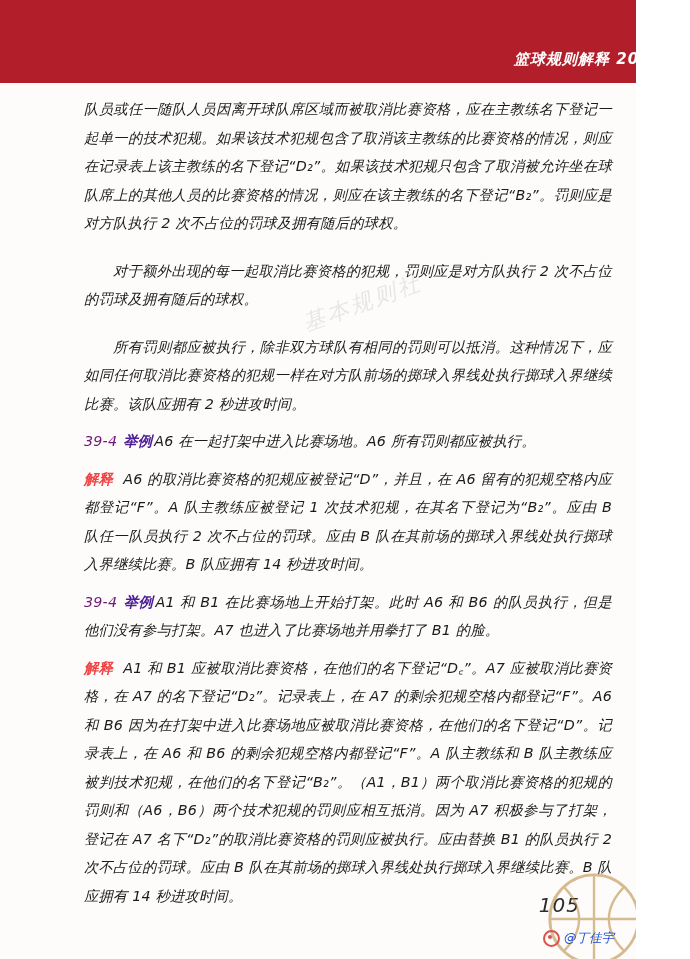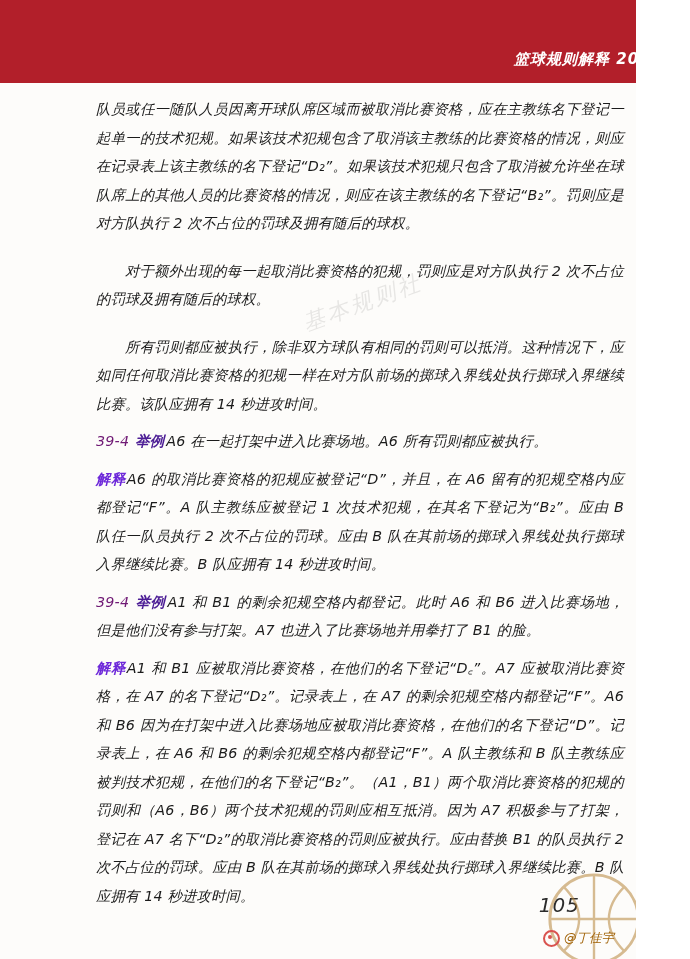--- a/index.html
+++ b/index.html
@@ -38,21 +38,21 @@
     color: #ffffff;
     font-size: 15px;
     font-weight: bold;
     letter-spacing: 1px;
     font-family: "DejaVu Sans", "Liberation Sans", sans-serif;
   }
   
   .content {
     position: absolute;
     top: 95px;
-    left: 96px;
+    left: 84px;
     width: 528px;
   }
   p.para {
     margin: 0 0 9px 0;
     font-size: 14.3px;
     line-height: 28.5px;
     color: #1b1b1b;
     text-align: justify;
     text-justify: inter-ideograph;
     letter-spacing: 0.2px;
@@ -74,23 +74,23 @@
     color: #701a75;
     font-weight: normal;
     margin-right: 6px;
   }
   .lbl-word {
     color: #4c1d95;
     font-weight: bold;
     margin-right: 2px;
   }
   .lbl-explain {
-    color: #6d28d9;
+    color: #ef4444;
     font-weight: bold;
-    margin-right: 1px;
+    margin-right: 10px;
   }
   
   .watermark {
     position: absolute;
     top: 288px;
     left: 300px;
     font-size: 22px;
     color: rgba(120, 120, 120, 0.16);
     transform: rotate(-20deg);
     letter-spacing: 3px;
@@ -115,21 +115,21 @@
     width: 96px;
     height: 96px;
     opacity: 0.55;
   }
   
   .credit {
     position: absolute;
     right: 22px;
     bottom: 12px;
     font-size: 12.5px;
-    color: #a16207;
+    color: #1d4ed8;
     display: flex;
     align-items: center;
     gap: 4px;
   }
   .weibo-eye {
     display: inline-block;
     width: 13px;
     height: 13px;
     border-radius: 50%;
     border: 2px solid #d9534f;
@@ -154,32 +154,32 @@
   <div class="header-band">
     <div class="header-title">篮球规则解释 2024</div>
   </div>
 
   <div class="watermark">基本规则社</div>
 
   <div class="content">
 
     <p class="para">队员或任一随队人员因离开球队席区域而被取消比赛资格，应在主教练名下登记一起单一的技术犯规。如果该技术犯规包含了取消该主教练的比赛资格的情况，则应在记录表上该主教练的名下登记“D₂”。如果该技术犯规只包含了取消被允许坐在球队席上的其他人员的比赛资格的情况，则应在该主教练的名下登记“B₂”。罚则应是对方队执行 2 次不占位的罚球及拥有随后的球权。</p>
     <p class="para indent">对于额外出现的每一起取消比赛资格的犯规，罚则应是对方队执行 2 次不占位的罚球及拥有随后的球权。</p>
-    <p class="para indent">所有罚则都应被执行，除非双方球队有相同的罚则可以抵消。这种情况下，应如同任何取消比赛资格的犯规一样在对方队前场的掷球入界线处执行掷球入界继续比赛。该队应拥有 14 秒进攻时间。</p>
+    <p class="para indent">所有罚则都应被执行，除非双方球队有相同的罚则可以抵消。这种情况下，应如同任何取消比赛资格的犯规一样在对方队前场的掷球入界线处执行掷球入界继续比赛。该队应拥有 2 秒进攻时间。</p>
 
     <div class="example-block">
       <span class="lbl-num">39-4</span><span class="lbl-word">举例</span><span>A6 在一起打架中进入比赛场地。A6 所有罚则都应被执行。</span>
     </div>
 
     <div class="example-block">
       <span class="lbl-explain">解释</span><span>A6 的取消比赛资格的犯规应被登记“D”，并且，在 A6 留有的犯规空格内应都登记“F”。A 队主教练应被登记 1 次技术犯规，在其名下登记为“B₂”。应由 B 队任一队员执行 2 次不占位的罚球。应由 B 队在其前场的掷球入界线处执行掷球入界继续比赛。B 队应拥有 14 秒进攻时间。</span>
     </div>
 
     <div class="example-block">
-      <span class="lbl-num">39-4</span><span class="lbl-word">举例</span><span>A1 和 B1 的剩余犯规空格内都登记。此时 A6 和 B6 进入比赛场地，但是他们没有参与打架。A7 也进入了比赛场地并用拳打了 B1 的脸。</span>
+      <span class="lbl-num">39-4</span><span class="lbl-word">举例</span><span>A1 和 B1 在比赛场地上开始打架。此时 A6 和 B6 的队员执行，但是他们没有参与打架。A7 也进入了比赛场地并用拳打了 B1 的脸。</span>
     </div>
 
     <div class="example-block">
       <span class="lbl-explain">解释</span><span>A1 和 B1 应被取消比赛资格，在他们的名下登记“D꜀”。A7 应被取消比赛资格，在 A7 的名下登记“D₂”。记录表上，在 A7 的剩余犯规空格内都登记“F”。A6 和 B6 因为在打架中进入比赛场地应被取消比赛资格，在他们的名下登记“D”。记录表上，在 A6 和 B6 的剩余犯规空格内都登记“F”。A 队主教练和 B 队主教练应被判技术犯规，在他们的名下登记“B₂”。（A1，B1）两个取消比赛资格的犯规的罚则和（A6，B6）两个技术犯规的罚则应相互抵消。因为 A7 积极参与了打架，登记在 A7 名下“D₂”的取消比赛资格的罚则应被执行。应由替换 B1 的队员执行 2 次不占位的罚球。应由 B 队在其前场的掷球入界线处执行掷球入界继续比赛。B 队应拥有 14 秒进攻时间。</span>
     </div>
 
   </div>
 
   <div class="page-number">105</div>
 

